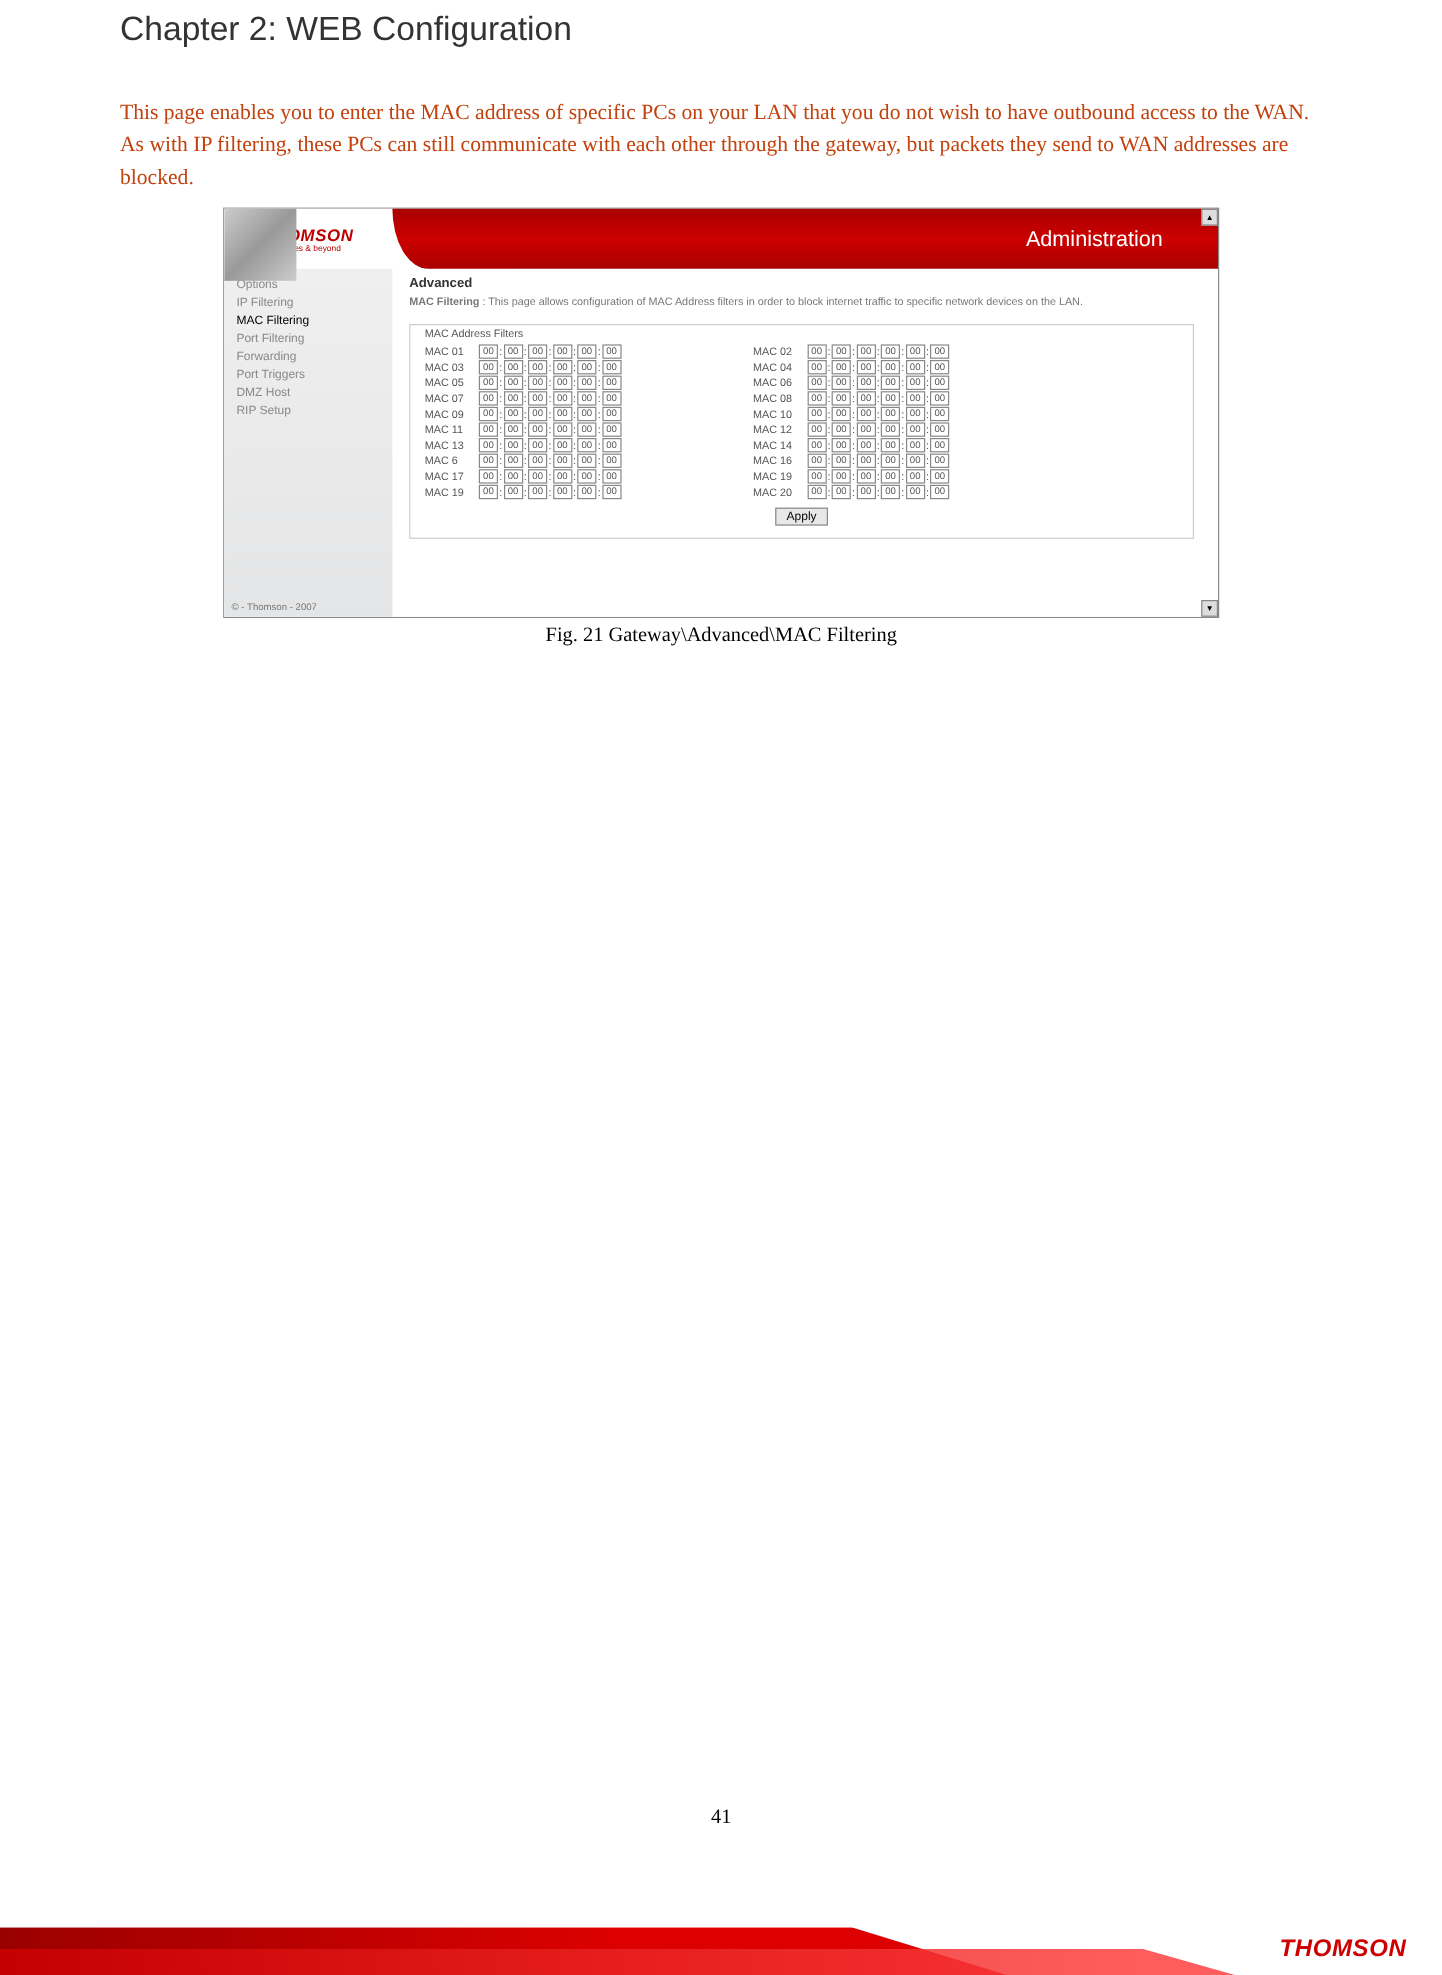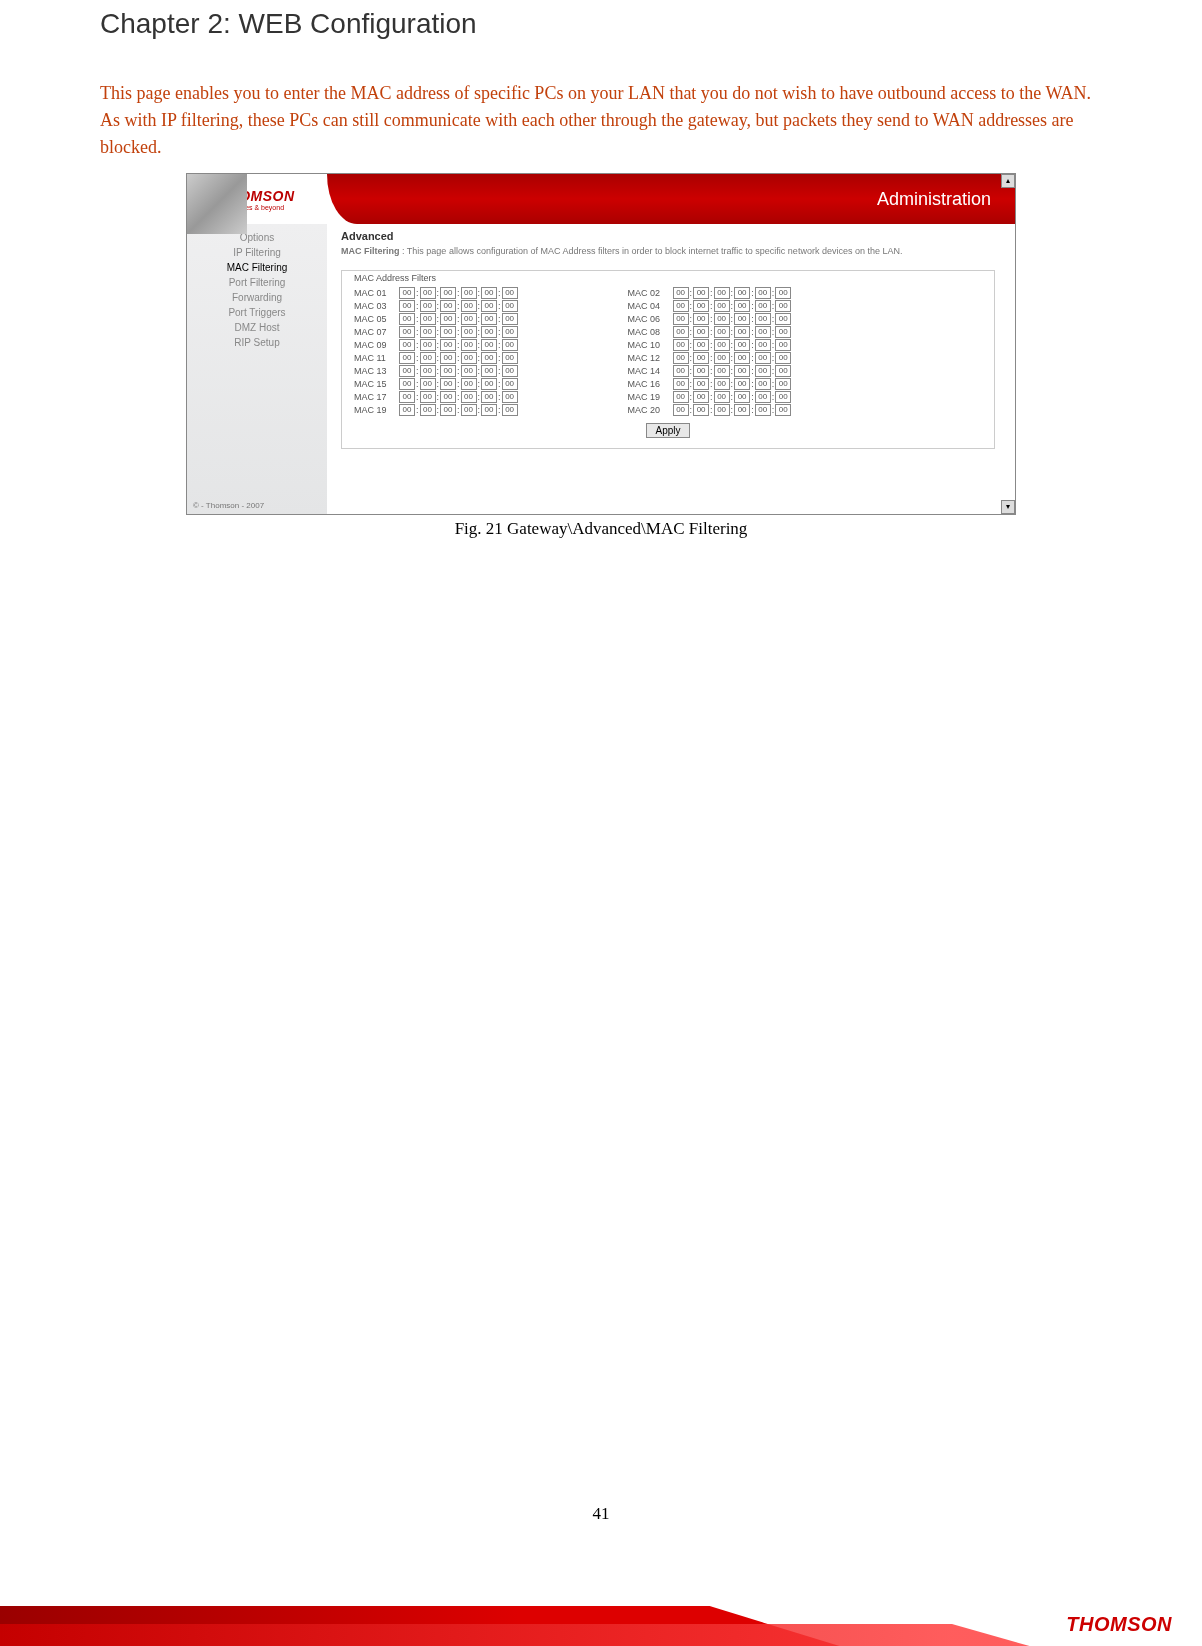--- a/index.html
+++ b/index.html
@@ -96,21 +96,21 @@
     font-size: 7px;
     color: #b00;
   }
   .ss-banner-red {
     flex: 1;
     background: linear-gradient(180deg, #a00 0%, #c00 50%, #a00 100%);
     border-bottom-left-radius: 30px 50px;
     display: flex;
     align-items: center;
     justify-content: flex-end;
-    padding-right: 24px;
+    padding-right: 46px;
     color: #fff;
     font-family: "Trebuchet MS", sans-serif;
     font-size: 18px;
     font-weight: 300;
   }
   
   .ss-tabrow {
     display: flex;
     align-items: center;
     height: 24px;
@@ -154,21 +154,20 @@
     width: 60px; height: 60px;
     background: linear-gradient(135deg,#ccc 0%, #999 50%, #ccc 100%);
     position: absolute;
     top: -50px; left: 0;
   }
   .ss-side-item {
     font-family: Verdana, sans-serif;
     font-size: 10px;
     color: #888;
     padding: 2px 10px;
-    text-align: center;
   }
   .ss-side-item.active { color: #000; font-weight: normal; }
   .ss-sidebar-footer {
     margin-top: auto;
     font-size: 8px;
     color: #777;
     padding: 4px 6px;
   }
   .ss-main {
     flex: 1;
@@ -426,21 +425,21 @@
                   <span class="mac-sep">:</span>
                   <span class="mac-octet">00</span>
                   <span class="mac-sep">:</span>
                   <span class="mac-octet">00</span>
                   <span class="mac-sep">:</span>
                   <span class="mac-octet">00</span>
                   <span class="mac-sep">:</span>
                   <span class="mac-octet">00</span>
                 </div>
                 <div class="mac-row">
-                  <span class="mac-label">MAC 15</span>
+                  <span class="mac-label">MAC 6</span>
                   <span class="mac-octet">00</span>
                   <span class="mac-sep">:</span>
                   <span class="mac-octet">00</span>
                   <span class="mac-sep">:</span>
                   <span class="mac-octet">00</span>
                   <span class="mac-sep">:</span>
                   <span class="mac-octet">00</span>
                   <span class="mac-sep">:</span>
                   <span class="mac-octet">00</span>
                   <span class="mac-sep">:</span>

